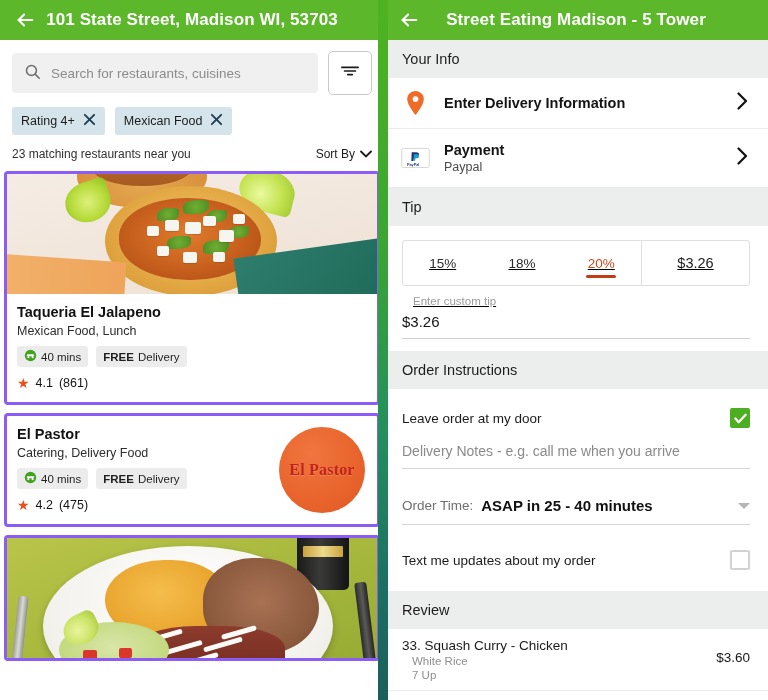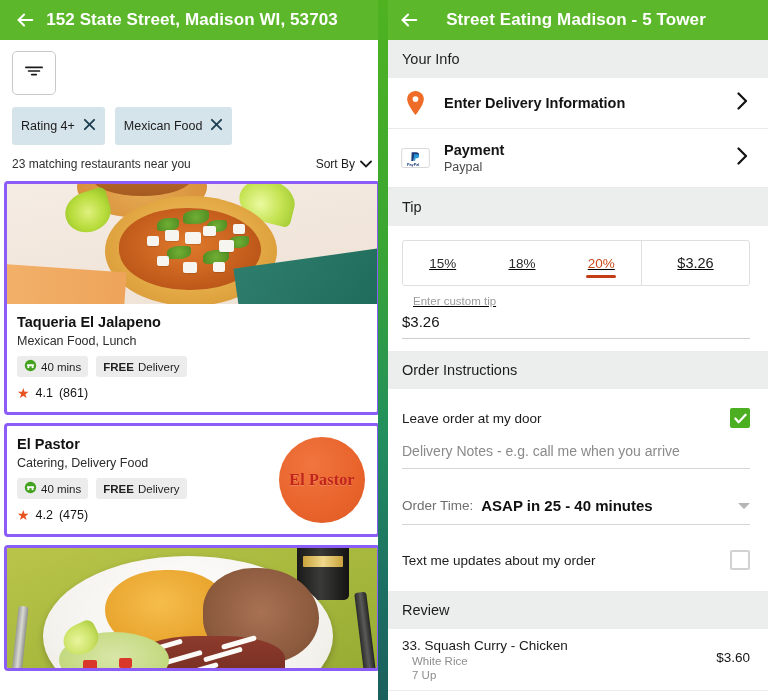--- a/index.html
+++ b/index.html
@@ -38,21 +38,21 @@
   }
   .search-box .mag { flex: 0 0 auto; display: block; }
   .search-ph { font-size: 13.5px; color: #8b8b8b; }
   .filter-btn {
     width: 44px; height: 44px; border: 1px solid #c9c9c9; border-radius: 5px; background: #fff;
     display: flex; align-items: center; justify-content: center; cursor: pointer;
   }
 
   .chips { display: flex; gap: 10px; padding: 12px 12px 0 12px; }
   .chip {
-    background: #d5e3ea; border-radius: 3px; height: 38px; display: flex; align-items: center;
+    background: #d5e3ea; border-radius: 3px; height: 28px; display: flex; align-items: center;
     padding: 0 9px; gap: 8px; font-size: 12.5px; color: #1c1c1c; cursor: pointer;
   }
   .chip .x { display: block; }
 
   .count-row {
     display: flex; align-items: center; justify-content: space-between;
     padding: 12px 12px 10px 12px; font-size: 12px; color: #303030;
   }
   .sort-by { display: flex; align-items: center; gap: 5px; font-size: 12px; color: #1c1c1c; cursor: pointer; }
 
@@ -275,26 +275,35 @@
 
   <div class="panel left-panel">
 
     <div class="green-header">
       <div class="back-arrow">
         <svg width="22" height="22" viewBox="0 0 24 24" fill="none" stroke="#ffffff" stroke-width="2.2" stroke-linecap="round" stroke-linejoin="round">
             <line x1="20" y1="12" x2="5" y2="12"></line>
             <polyline points="11,18 5,12 11,6"></polyline>
           </svg>
       </div>
-      <div class="header-title">152 State Street, Madison WI, 53703</div>
+      <div class="header-title">101 State Street, Madison WI, 53703</div>
     </div>
 
     <div class="left-body">
 
       <div class="search-row">
+        <div class="search-box">
+          <span class="mag">
+            <svg width="17" height="17" viewBox="0 0 24 24" fill="none" stroke="#6e6e6e" stroke-width="2.2" stroke-linecap="round">
+                <circle cx="10.5" cy="10.5" r="7"></circle>
+                <line x1="16" y1="16" x2="21.5" y2="21.5"></line>
+              </svg>
+          </span>
+          <span class="search-ph">Search for restaurants, cuisines</span>
+        </div>
         <div class="filter-btn">
           <span>
             <svg width="18" height="14" viewBox="0 0 20 14" fill="none" stroke="#1b1b1b" stroke-width="1.9" stroke-linecap="round">
                 <line x1="1" y1="3" x2="19" y2="3"></line>
                 <line x1="4" y1="7" x2="16" y2="7"></line>
                 <line x1="7.5" y1="11" x2="12.5" y2="11"></line>
               </svg>
           </span>
         </div>
       </div>

